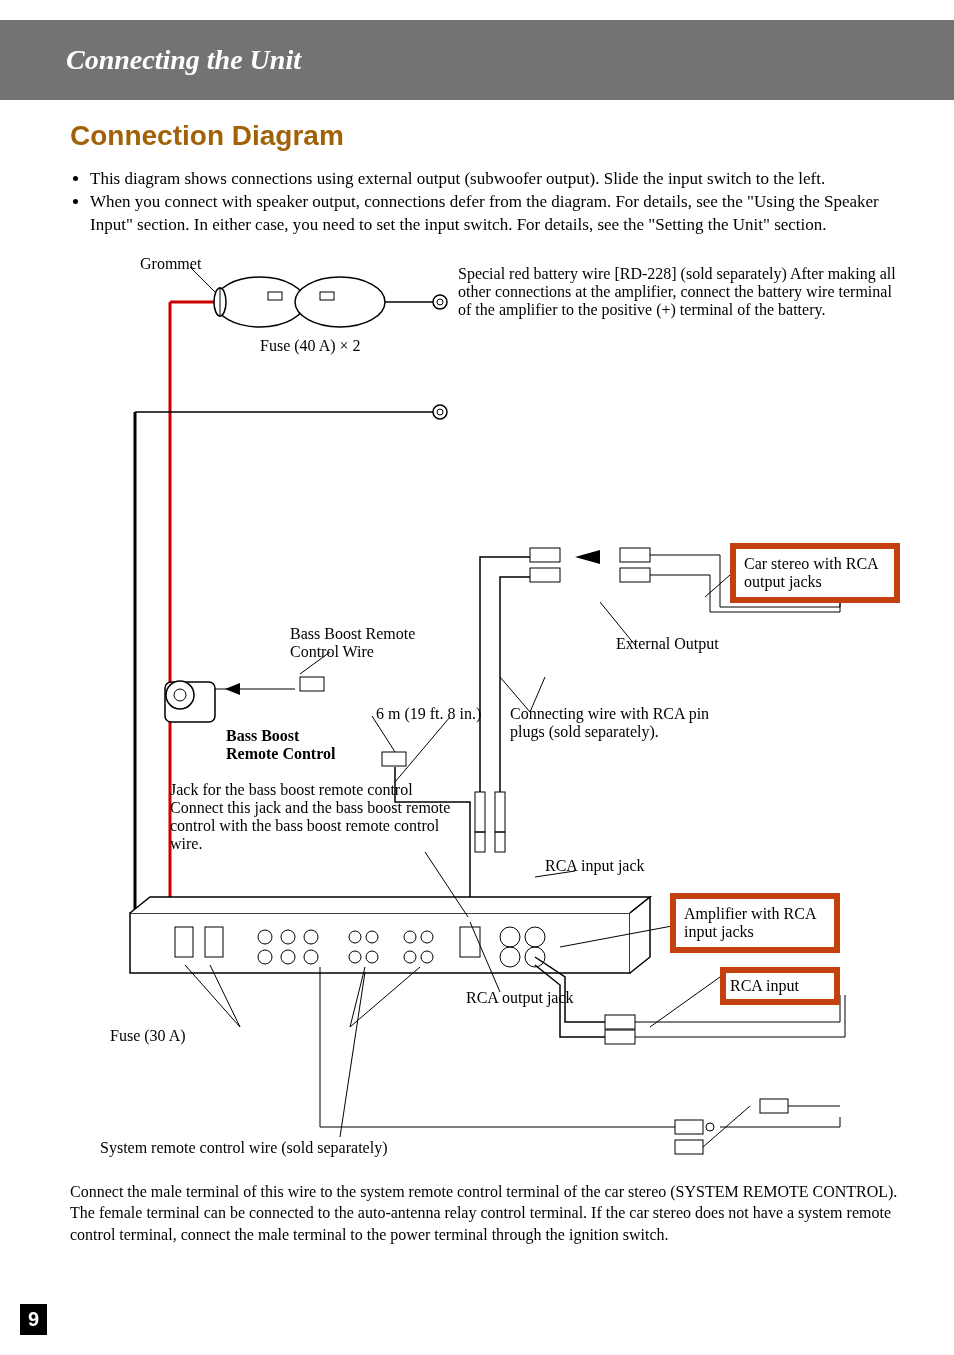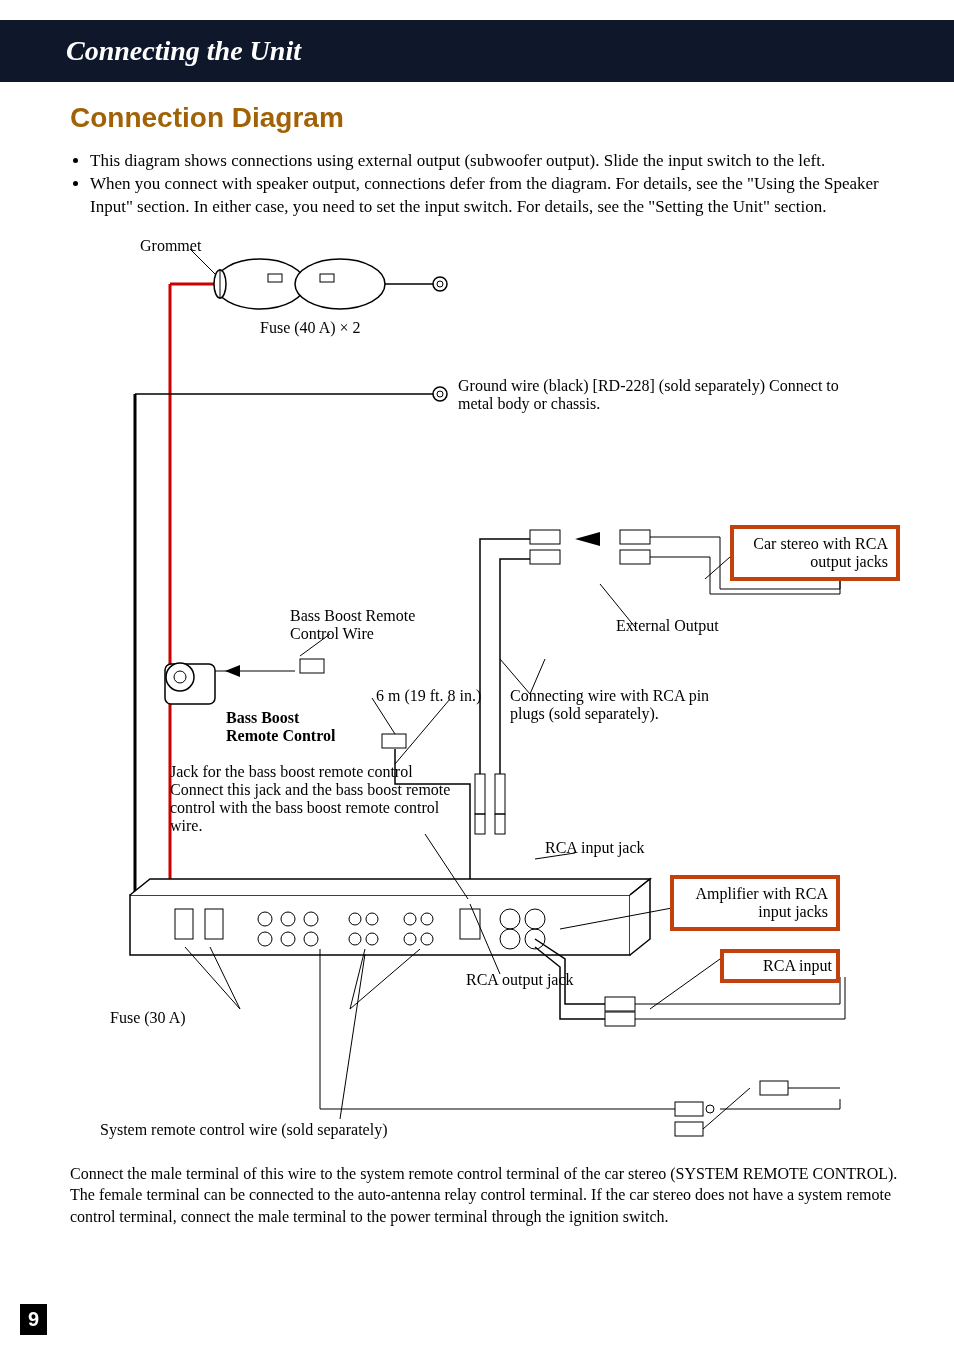--- a/index.html
+++ b/index.html
@@ -9,23 +9,23 @@
     font-family: "Times New Roman", Times, serif;
     background: #fff;
     color: #000;
     width: 954px;
   }
   .page {
     padding: 20px 40px 40px 70px;
     position: relative;
   }
   .section-bar {
-    background: #0f172a;
+    background: #737373;
     color: #fff;
-    padding: 15px 16px;
+    padding: 24px 16px;
     margin: 0 -40px 20px -70px;
     font-style: italic;
     font-weight: bold;
     font-size: 28px;
   }
   .section-bar span { padding-left: 50px; }
   .sub-heading {
     font-size: 28px;
     font-weight: bold;
     color: #a16207;
@@ -38,21 +38,21 @@
     padding-left: 20px;
     font-size: 17px;
     line-height: 1.35;
   }
   .diagram-wrap {
     position: relative;
     height: 920px;
     font-size: 16px;
   }
   .abs { position: absolute; }
-  .box { border: 4px solid #c2410c; background: #fff; padding: 6px 8px; text-align: right; }
+  .box { border: 6px solid #c2410c; background: #fff; padding: 6px 8px; }
   .page-num {
     position: absolute;
     left: 20px;
     bottom: 20px;
     background: #000;
     color: #fff;
     font-weight: bold;
     font-size: 20px;
     padding: 4px 8px;
     font-family: Arial, Helvetica, sans-serif;
@@ -190,21 +190,21 @@
       <line x1="660" y1="318" x2="635" y2="340" stroke="#000"></line>
       <line x1="565" y1="388" x2="530" y2="345" stroke="#000"></line>
       <line x1="460" y1="455" x2="430" y2="420" stroke="#000"></line>
       <line x1="460" y1="455" x2="475" y2="420" stroke="#000"></line>
       <line x1="650" y1="660" x2="490" y2="690" stroke="#000"></line>
       <line x1="650" y1="720" x2="580" y2="770" stroke="#000"></line>
     </svg>
 
     <div class="abs" style="left:70px; top:-2px;">Grommet</div>
     <div class="abs" style="left:190px; top:80px;">Fuse (40 A) × 2</div>
-    <div class="abs" style="left:388px; top:138px; width:420px;">Ground wire (black) [RD-228] (sold separately) Connect to metal body or chassis.</div>
+    <div class="abs" style="left:388px; top:8px; width:440px;">Special red battery wire [RD-228] (sold separately) After making all other connections at the amplifier, connect the battery wire terminal of the amplifier to the positive (+) terminal of the battery.</div>
 
     <div class="abs" style="left:220px; top:368px; width:160px;">Bass Boost Remote Control Wire</div>
     <div class="abs" style="left:156px; top:470px; width:120px;font-weight:bold;">Bass Boost Remote Control</div>
     <div class="abs" style="left:306px; top:448px; width:110px;">6 m (19 ft. 8 in.)</div>
     <div class="abs" style="left:100px; top:524px; width:290px;">Jack for the bass boost remote control Connect this jack and the bass boost remote control with the bass boost remote control wire.</div>
 
     <div class="abs box" style="left:660px; top:286px; width:170px;">Car stereo with RCA output jacks</div>
     <div class="abs" style="left:530px; top:378px;margin-left:16px;">External Output</div>
     <div class="abs" style="left:440px; top:448px; width:220px;">Connecting wire with RCA pin plugs (sold separately).</div>
     <div class="abs" style="left:475px; top:600px;">RCA input jack</div>

